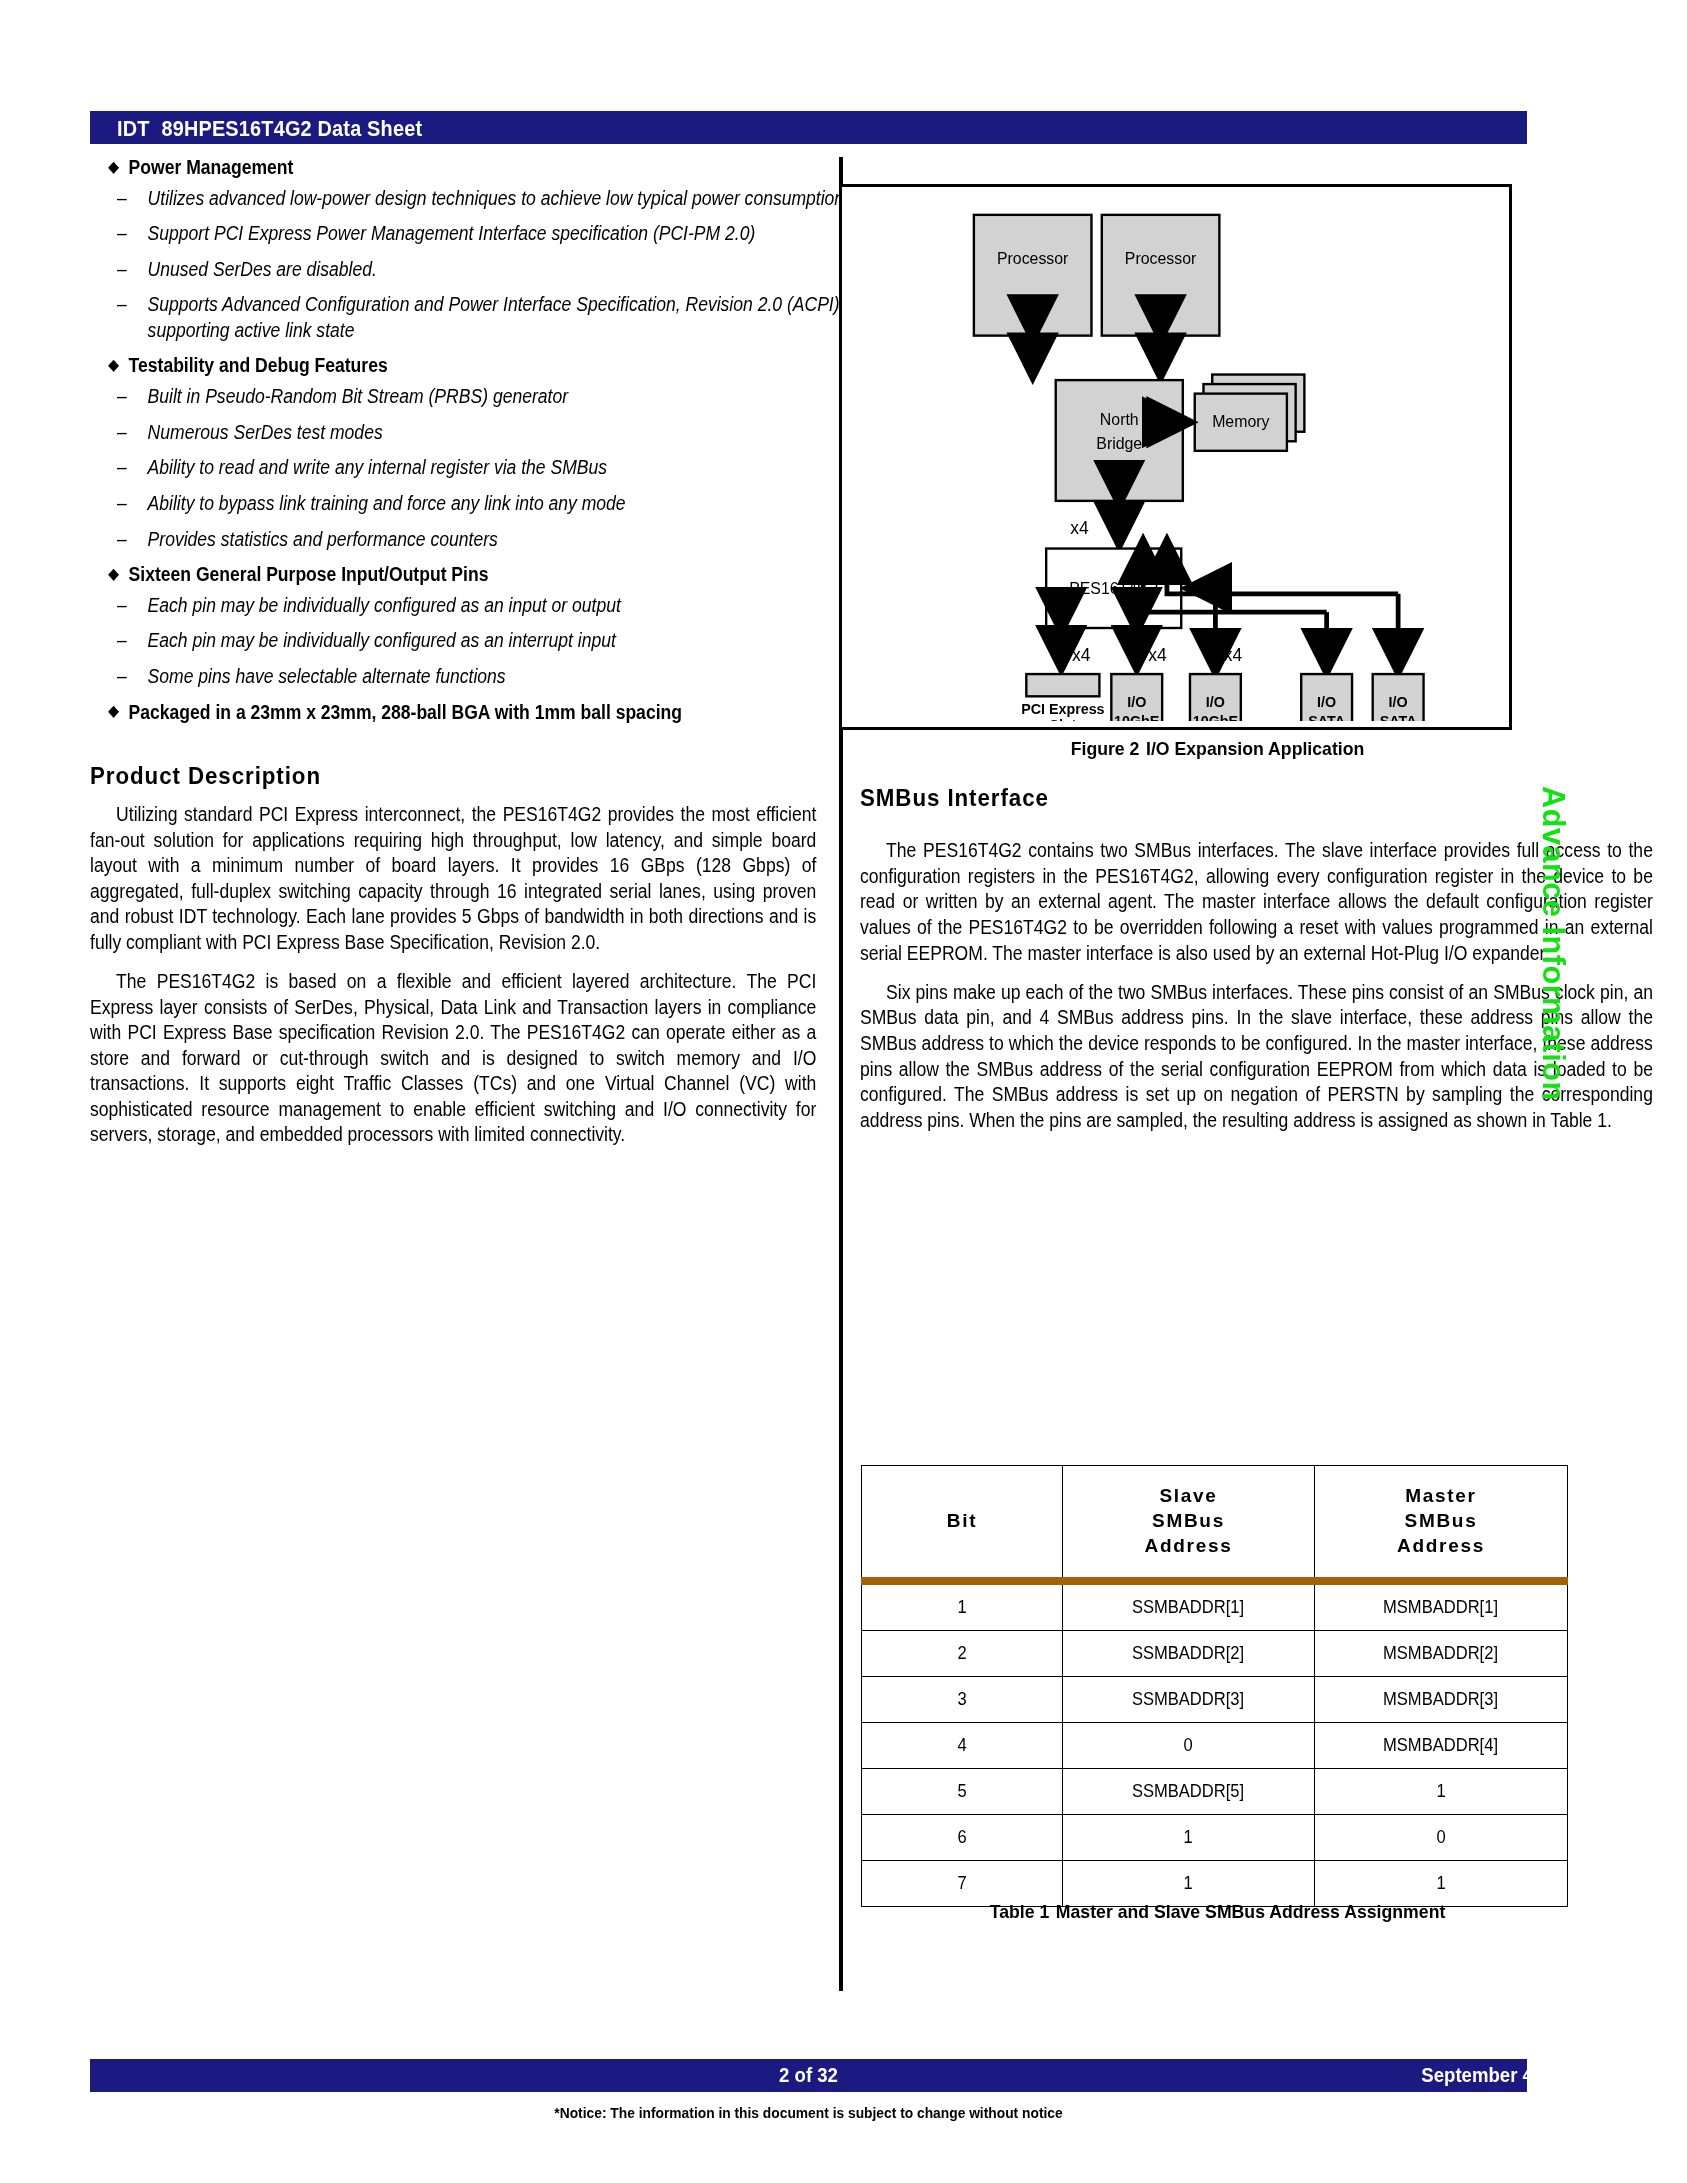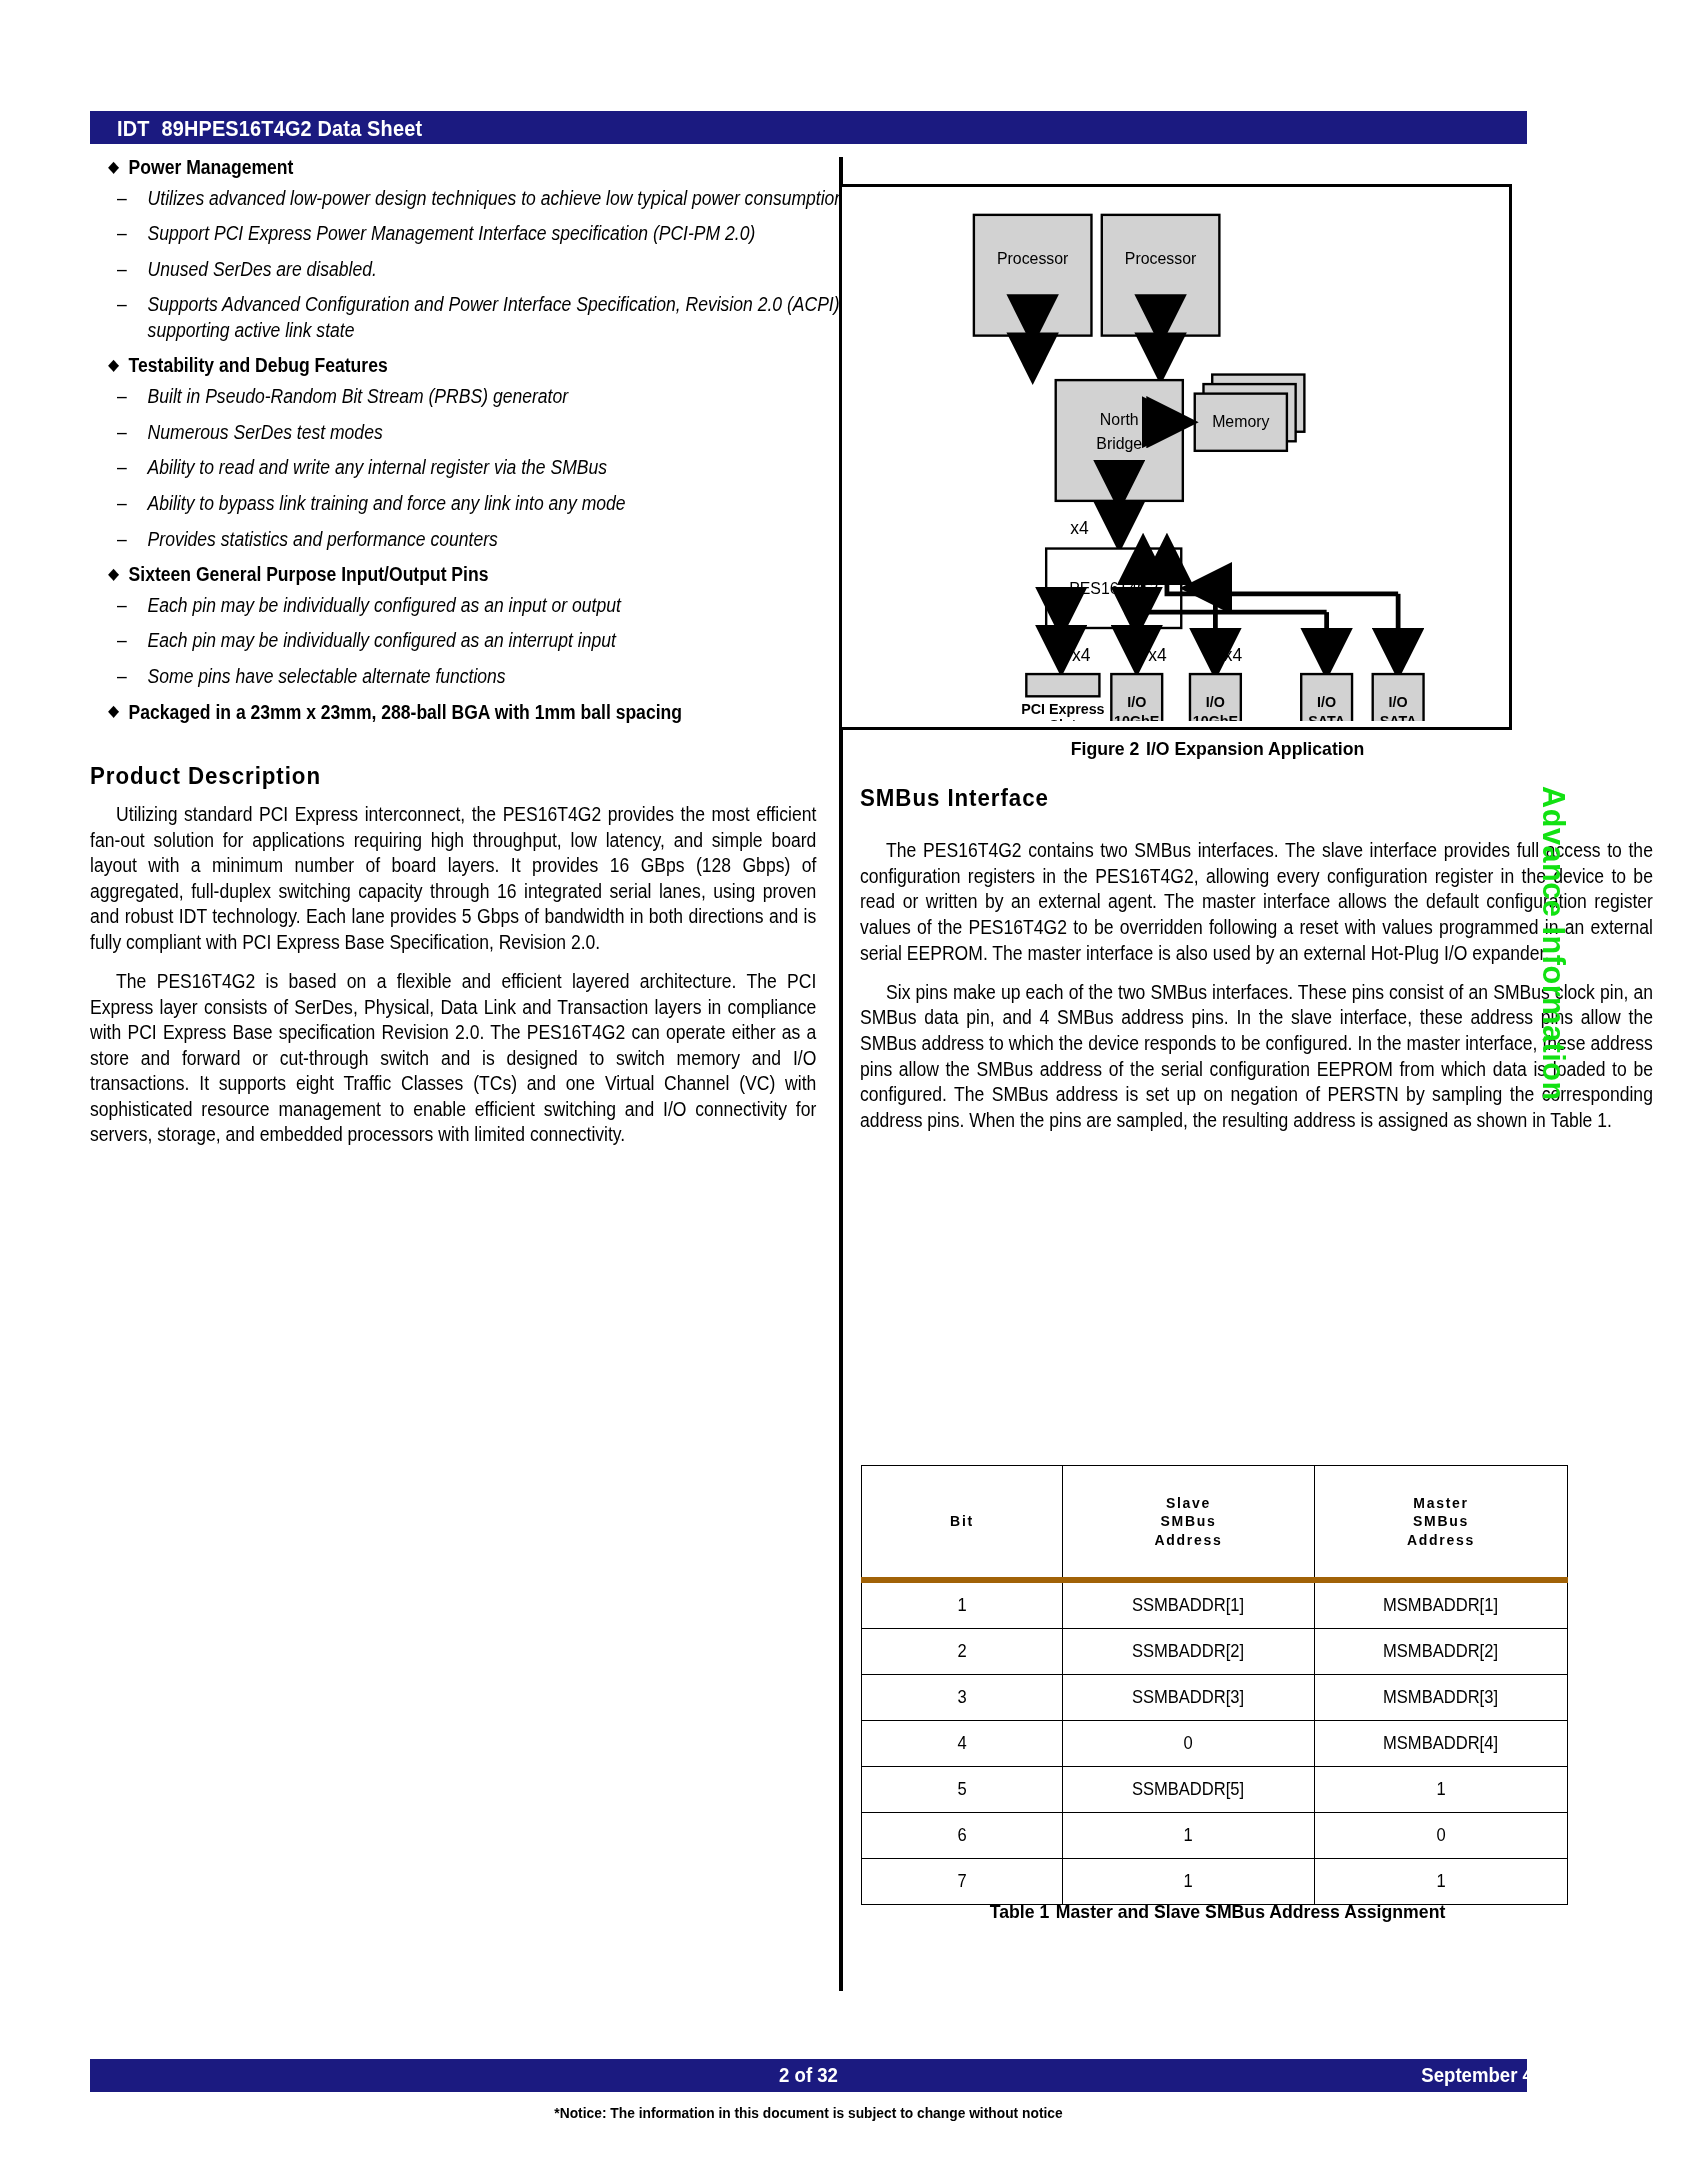--- a/index.html
+++ b/index.html
@@ -85,22 +85,22 @@
 
   
   .tbl-wrap{position:absolute;left:861px;top:1465px;width:707px;}
   table.smb{border-collapse:collapse;width:707px;table-layout:fixed;}
   table.smb td,table.smb th{
     border:1.6px solid #000;text-align:center;font-size:18px;font-weight:normal;
     padding:0;
   }
   table.smb thead th{
     font-weight:bold;letter-spacing:1.7px;line-height:1.30;
-    height:111px;vertical-align:middle;border-bottom:6px solid #a16207;
-    font-size:14px;
+    height:111px;vertical-align:middle;border-bottom:8px solid #a16207;
+    font-size:19px;
   }
   table.smb tbody td{height:45px;vertical-align:middle;}
   table.smb tbody td span{display:inline-block;transform:scaleX(.92);}
   .tbl-cap{
     position:absolute;left:860px;top:1901px;width:715px;text-align:center;
     font-weight:bold;font-size:19px;transform:scaleX(.93);
   }
   .tbl-cap .gap{display:inline-block;width:7.1px;}
 
   

